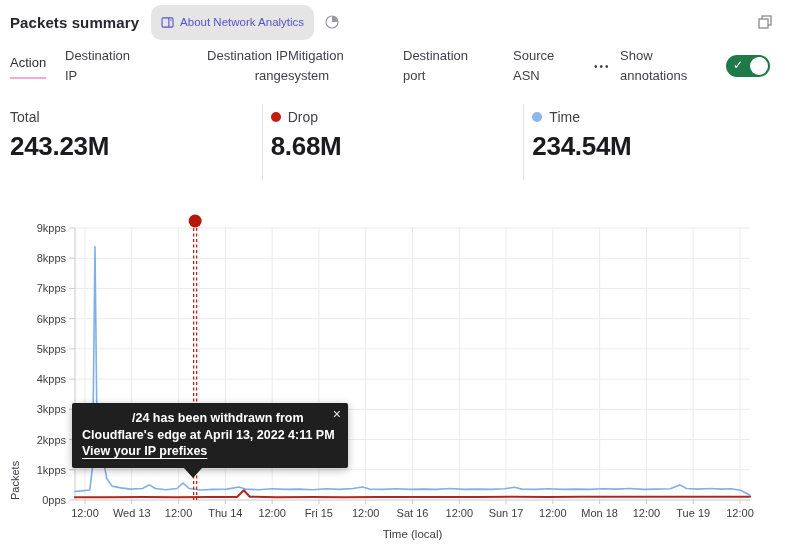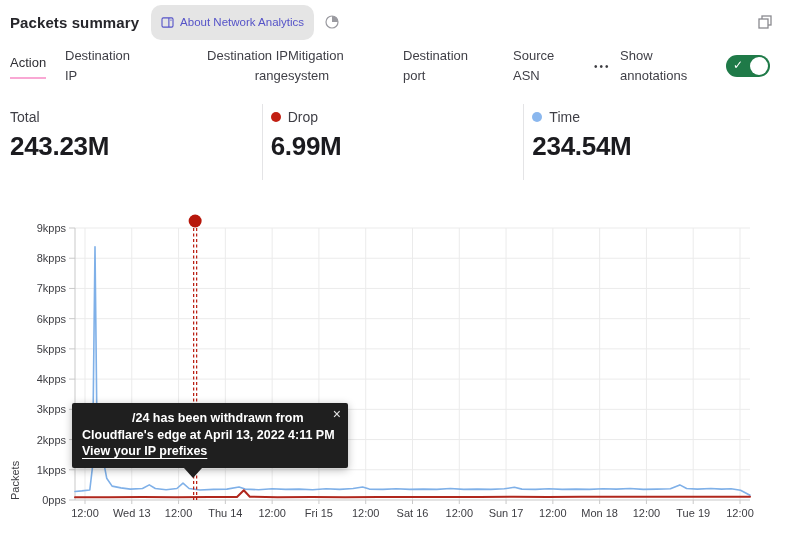--- a/index.html
+++ b/index.html
@@ -117,21 +117,21 @@
       <div class="stat-label-row">
           <span>Total</span>
         </div>
       <div class="stat-value">243.23M</div>
     </div>
     <div class="stat">
       <div class="stat-label-row">
         <span class="dot" style="background-color: rgb(194, 31, 18);"></span>
         <span>Drop</span>
       </div>
-      <div class="stat-value">6.99M</div>
+      <div class="stat-value">8.68M</div>
     </div>
     <div class="stat">
       <div class="stat-label-row">
         <span class="dot" style="background-color: rgb(138, 183, 238);"></span>
         <span>Time</span>
       </div>
       <div class="stat-value">234.54M</div>
     </div>
   </div>
 
@@ -213,20 +213,21 @@
         <text x="66" y="22" text-anchor="end" font-size="11" fill="#3d3d42">9kpps</text>
         <line x1="75" x2="75" y1="18" y2="290" stroke="#c9c9c9"></line>
         <line x1="75" x2="750" y1="290" y2="290" stroke="#c9c9c9"></line>
         <polyline points="75.0,281.5 81.8,280.9 89.8,280.0 92.5,256.8 95.0,36.7 96.9,211.4 98.6,248.3 103.3,250.1 106.7,268.2 112.1,276.1 120.9,277.9 130.3,279.1 142.5,278.5 149.3,274.9 155.3,278.5 166.1,279.7 176.9,278.5 183.0,273.1 189.1,278.5 199.9,280.0 213.4,279.4 226.9,279.1 239.0,277.0 245.1,279.1 258.6,279.7 272.1,278.8 285.6,279.4 299.1,279.1 312.6,279.7 326.1,278.8 339.6,279.4 353.1,278.5 362.6,277.0 369.3,279.1 382.8,279.4 396.3,278.8 409.8,279.4 423.3,279.1 436.8,279.4 450.3,278.5 463.8,279.4 477.3,279.1 490.8,279.4 504.3,278.8 514.4,277.3 521.9,279.1 535.4,279.4 548.8,278.8 562.3,279.4 575.9,279.1 589.4,279.4 602.9,278.8 616.4,279.1 629.9,278.5 643.4,279.4 656.9,279.1 670.4,278.8 679.8,274.9 686.6,278.5 697.4,279.1 710.8,278.5 721.6,279.1 731.1,278.8 740.5,280.3 750.0,285.2" fill="none" stroke="#7fb0e8" stroke-width="1.6" stroke-linejoin="round" stroke-linecap="round"></polyline>
         <polyline points="75.0,287.3 108.8,287.3 142.5,287.0 176.3,287.3 210.0,287.0 237.0,287.0 243.8,280.3 249.8,286.7 277.5,287.3 311.3,287.0 345.0,287.3 378.8,287.0 412.5,287.0 446.3,287.0 480.0,287.0 513.8,286.7 547.5,287.0 581.3,286.7 615.0,286.7 648.8,286.7 682.5,286.7 716.3,286.7 750.0,286.7" fill="none" stroke="#b0271d" stroke-width="2" stroke-linejoin="round" stroke-linecap="round"></polyline>
         <line x1="193.64999999999998" x2="193.64999999999998" y1="18" y2="290" stroke="#b7170b" stroke-width="1.2" stroke-dasharray="3,2.5"></line>
         <line x1="196.64999999999998" x2="196.64999999999998" y1="18" y2="290" stroke="#b7170b" stroke-width="1.2" stroke-dasharray="3,2.5"></line>
         <circle cx="195.14999999999998" cy="11" r="6.5" fill="#b7170b"></circle>
       </svg>
     <div class="ylabel">Packets</div>
+    <div class="xlabel">Time (local)</div>
   </div>
 
   <div class="tooltip">
     <span class="close">×</span>
     <div class="line1">/24 has been withdrawn from</div>
     <div>Cloudflare's edge at April 13, 2022 4:11 PM</div>
     <div><span class="link">View your IP prefixes</span></div>
     <div class="caret"></div>
   </div>
 

